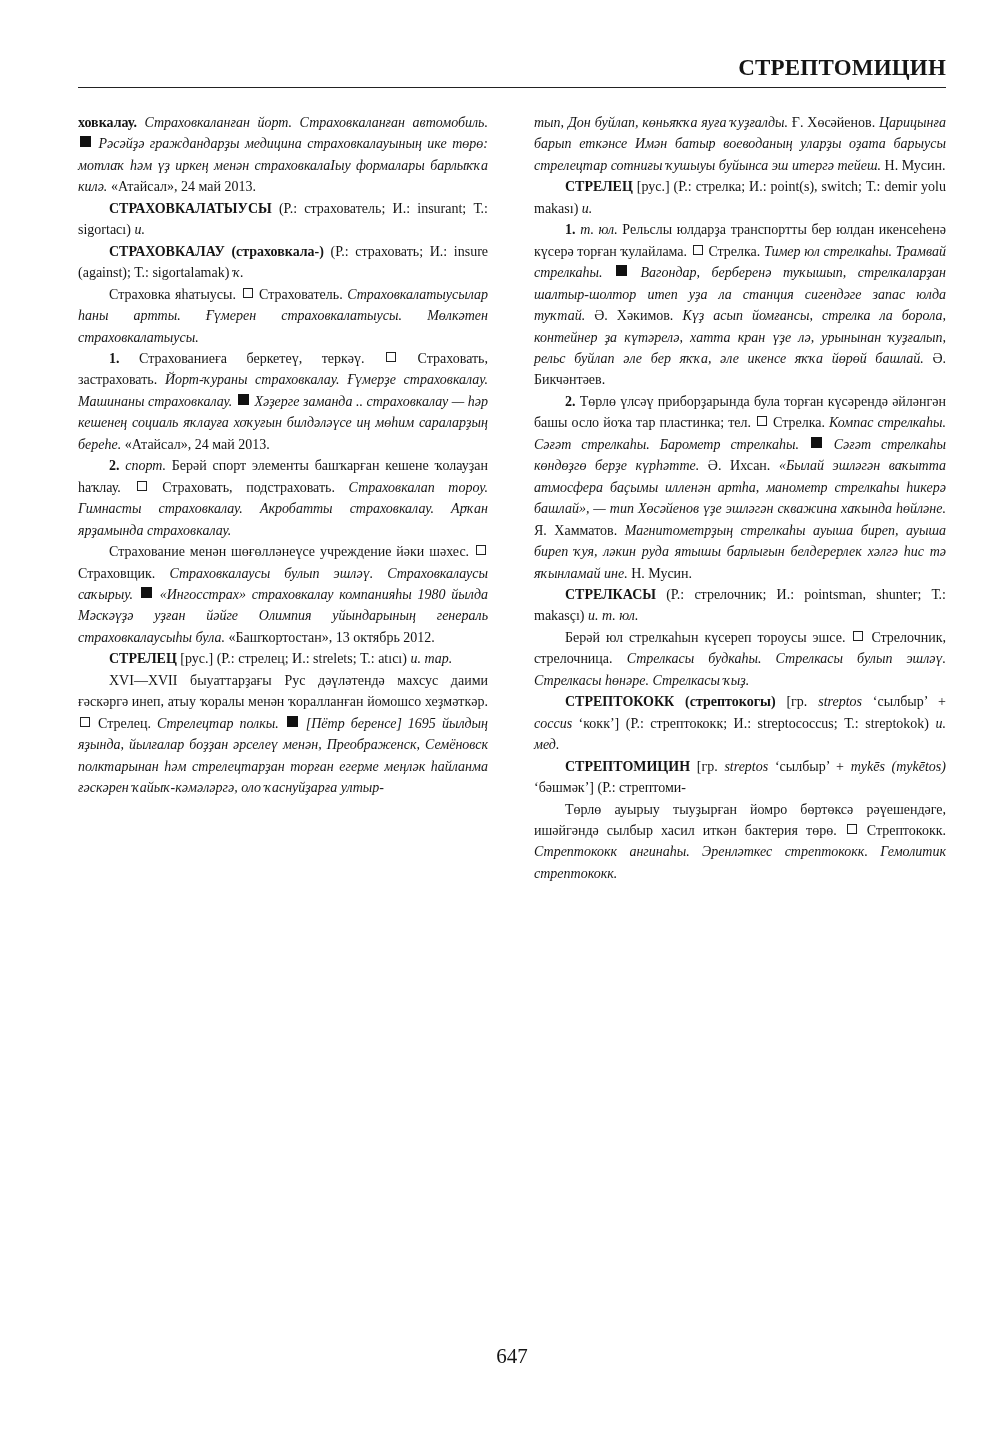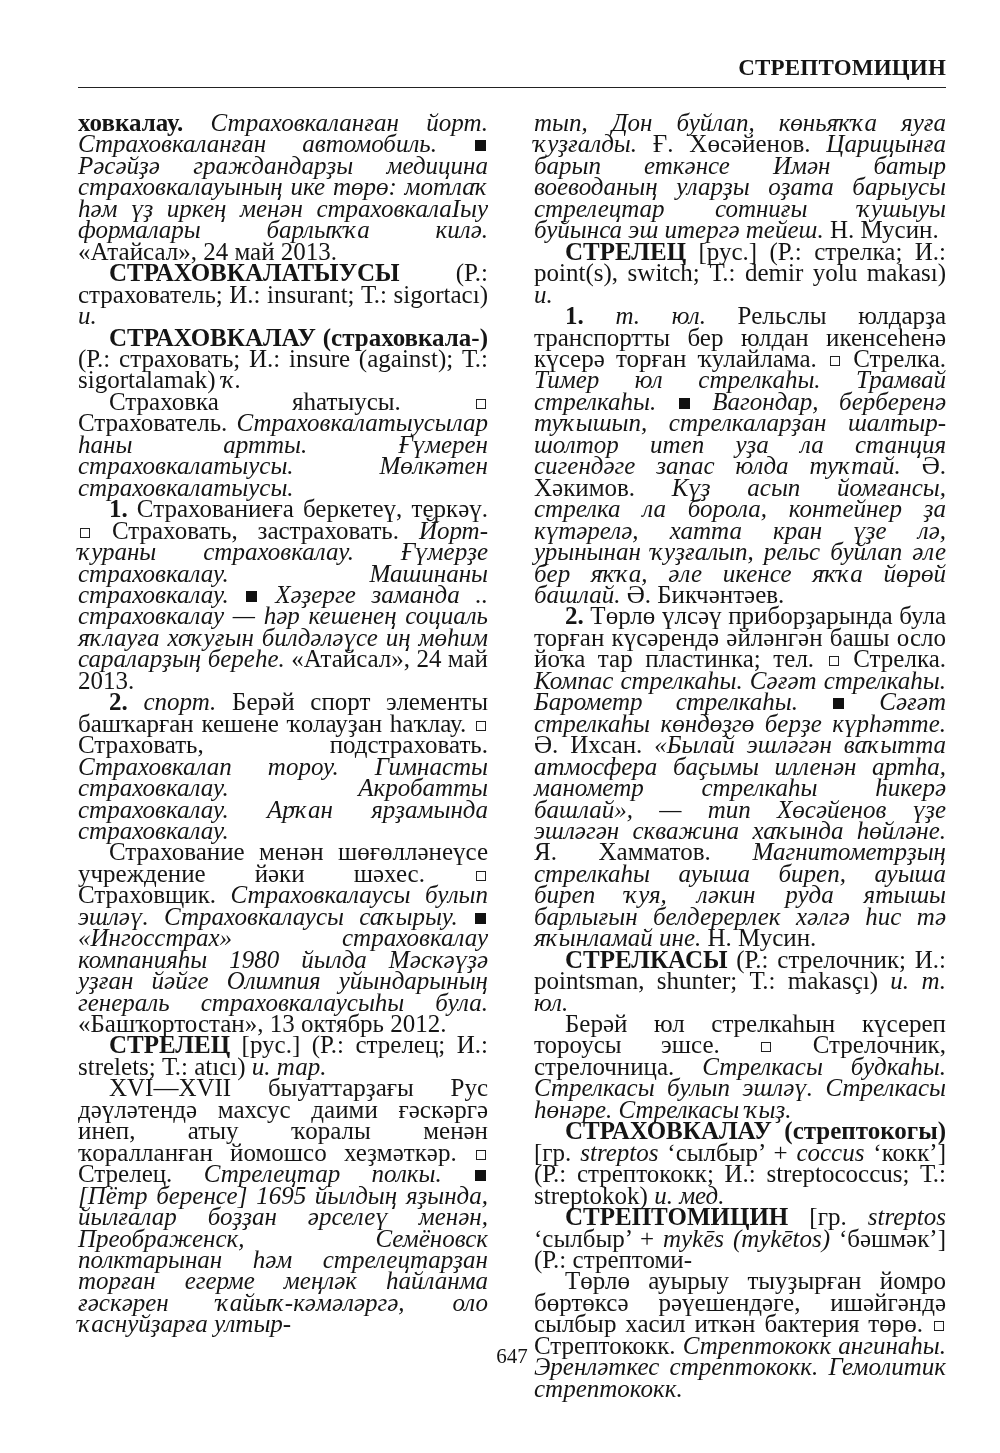--- a/index.html
+++ b/index.html
@@ -1,20 +1,20 @@
 <!DOCTYPE html>
 <html><head>
 <meta charset="utf-8">
 <style>
   html, body { margin: 0; padding: 0; background: #ffffff; }
   body { width: 1000px; height: 1453px; position: relative; overflow: hidden; color: #151515;
          font-family: "Liberation Serif", "DejaVu Serif", serif; }
   .running-head { position: absolute; top: 55px; right: 54px; font-weight: bold; font-size: 23px; letter-spacing: 0.2px; }
   .rule { position: absolute; top: 87px; left: 78px; width: 868px; height: 0; border-top: 1.6px solid #222; }
-  .col { position: absolute; top: 112px; width: 410px; font-size: 25px; line-height: 21.45px; text-align: justify; hyphens: manual; }
+  .col { position: absolute; top: 112px; width: 410px; font-size: 14px; line-height: 21.45px; text-align: justify; hyphens: manual; }
   .col.left { left: 78px; }
   .col.right { left: 534px; width: 412px; }
   .p { margin: 0; text-indent: 0; }
   .p.ind { text-indent: 31px; }
   .hw { font-weight: bold; }
   i, .it { font-style: italic; }
   .sq { display: inline-block; width: 10px; height: 10px; border: 1.2px solid #222; vertical-align: 1px; margin: 0 2px; box-sizing: border-box; }
   .bsq { display: inline-block; width: 11px; height: 11px; background: #111; vertical-align: 1px; margin: 0 2px; }
   .page-num { position: absolute; top: 1344px; left: 0; width: 1024px; text-align: center; font-size: 21px; }
 </style>
@@ -35,18 +35,18 @@
     <p class="p ind"><span class="hw">СТРЕЛЕЦ</span><span> [рус.] (Р.: стрелец; И.: strelets; Т.: atıcı) </span><span class="it">и. тар.</span></p>
     <p class="p ind"><span>XVI—XVII быуаттарҙағы Рус дәүләтендә махсус даими ғәскәргә инеп, атыу ҡоралы менән ҡоралланған йомошсо хеҙмәткәр. </span><span class="sq"></span><span> Стрелец. </span><span class="it">Стрелецтар полкы. </span><span class="bsq"></span><span class="it"> [Пётр беренсе] 1695 йылдың яҙында, йылғалар боҙҙан әрселеү менән, Преображенск, Семёновск полктарынан һәм стрелецтарҙан торған егерме меңләк һайланма ғәскәрен ҡайыҡ-кәмәләргә, оло ҡаснуйҙарға ултыр-</span></p>
   </div>
 <div class="col right">
     <p class="p"><span class="it">тып, Дон буйлап, көньяҡҡа яуға ҡуҙғалды.</span><span> Ғ. Хөсәйенов. </span><span class="it">Царицынға барып еткәнсе Имән батыр воеводаның уларҙы оҙата барыусы стрелецтар сотниғы ҡушыуы буйынса эш итергә тейеш.</span><span> Н. Мусин.</span></p>
     <p class="p ind"><span class="hw">СТРЕЛЕЦ</span><span> [рус.] (Р.: стрелка; И.: point(s), switch; Т.: demir yolu makası) </span><span class="it">и.</span></p>
     <p class="p ind"><span class="hw">1.</span><span class="it"> т. юл.</span><span> Рельслы юлдарҙа транспортты бер юлдан икенсеһенә күсерә торған ҡулайлама. </span><span class="sq"></span><span> Стрелка. </span><span class="it">Тимер юл стрелкаһы. Трамвай стрелкаһы. </span><span class="bsq"></span><span class="it"> Вагондар, берберенә туҡышып, стрелкаларҙан шалтыр-шолтор итеп уҙа ла станция сигендәге запас юлда туҡтай.</span><span> Ә. Хәкимов. </span><span class="it">Күҙ асып йомғансы, стрелка ла борола, контейнер ҙа күтәрелә, хатта кран үҙе лә, урынынан ҡуҙғалып, рельс буйлап әле бер яҡҡа, әле икенсе яҡҡа йөрөй башлай.</span><span> Ә. Бикчәнтәев.</span></p>
     <p class="p ind"><span class="hw">2.</span><span> Төрлө үлсәү приборҙарында була торған күсәрендә әйләнгән башы осло йоҡа тар пластинка; тел. </span><span class="sq"></span><span> Стрелка. </span><span class="it">Компас стрелкаһы. Сәғәт стрелкаһы. Барометр стрелкаһы. </span><span class="bsq"></span><span class="it"> Сәғәт стрелкаһы көндөҙгө берҙе күрһәтте.</span><span> Ә. Ихсан. </span><span class="it">«Былай эшләгән ваҡытта атмосфера баҫымы илленән артһа, манометр стрелкаһы һикерә башлай», — тип Хөсәйенов үҙе эшләгән скважина хаҡында һөйләне.</span><span> Я. Хамматов. </span><span class="it">Магнитометрҙың стрелкаһы ауыша биреп, ауыша биреп ҡуя, ләкин руда ятышы барлығын белдерерлек хәлгә һис тә яҡынламай ине.</span><span> Н. Мусин.</span></p>
     <p class="p ind"><span class="hw">СТРЕЛКАСЫ</span><span> (Р.: стрелочник; И.: pointsman, shunter; Т.: makasçı) </span><span class="it">и. т. юл.</span></p>
     <p class="p ind"><span>Берәй юл стрелкаһын күсереп тороусы эшсе. </span><span class="sq"></span><span> Стрелочник, стрелочница. </span><span class="it">Стрелкасы будкаһы. Стрелкасы булып эшләү. Стрелкасы һөнәре. Стрелкасы ҡыҙ.</span></p>
-    <p class="p ind"><span class="hw">СТРАХОВКАЛАУ (стрептокогы)</span><span> [гр. </span><span class="it">streptos</span><span> ‘сылбыр’ + </span><span class="it">coccus</span><span> ‘кокк’] (Р.: стрептококк; И.: streptococcus; Т.: streptokok) </span><span class="it">и. мед.</span></p>
+    <p class="p ind"><span class="hw">СТРЕПТОКОКК (стрептокогы)</span><span> [гр. </span><span class="it">streptos</span><span> ‘сылбыр’ + </span><span class="it">coccus</span><span> ‘кокк’] (Р.: стрептококк; И.: streptococcus; Т.: streptokok) </span><span class="it">и. мед.</span></p>
     <p class="p ind"><span class="hw">СТРЕПТОМИЦИН</span><span> [гр. </span><span class="it">streptos</span><span> ‘сылбыр’ + </span><span class="it">mykēs (mykētos)</span><span> ‘бәшмәк’] (Р.: стрептоми-</span></p>
     <p class="p ind"><span>Төрлө ауырыу тыуҙырған йомро бөртөксә рәүешендәге, ишәйгәндә сылбыр хасил иткән бактерия төрө. </span><span class="sq"></span><span> Стрептококк. </span><span class="it">Стрептококк ангинаһы. Эренләткес стрептококк. Гемолитик стрептококк.</span></p>
   </div>
 
 <div class="page-num">647</div>
 
 </body></html>

